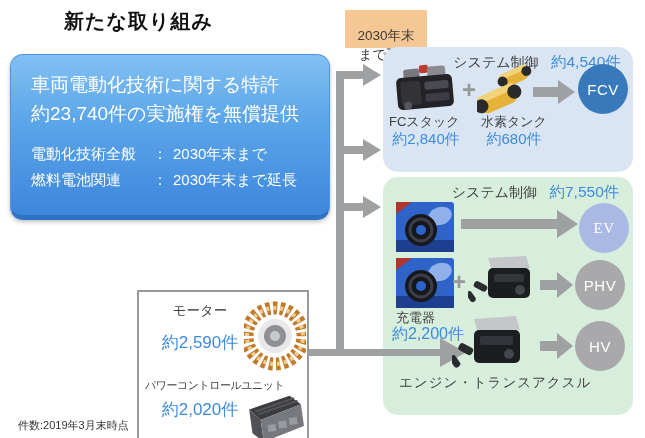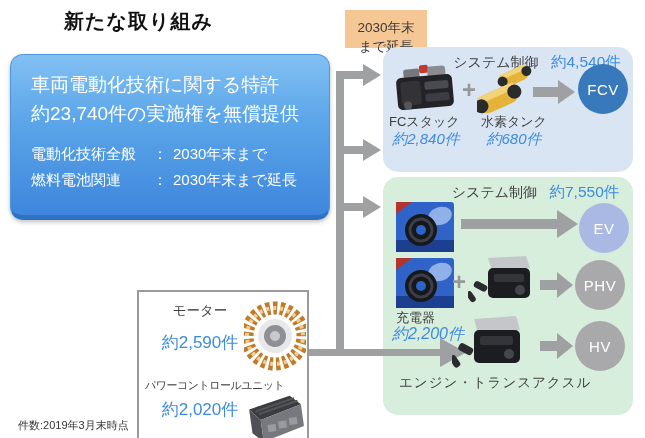--- a/index.html
+++ b/index.html
@@ -19,38 +19,38 @@
     color:#fff;padding:15px 10px 0 20px;
   }
   .main-line{font-size:19px;line-height:29px;white-space:nowrap;}
   .main-rows{margin-top:13px;font-size:15px;line-height:26px;}
   .main-row{display:flex;white-space:nowrap;}
   .main-row .lbl{width:116px;}
   .main-row .sep{width:26px;text-align:center;}
   
   #callout{
     left:345px;top:10px;width:82px;height:38px;background:#f5c794;
-    text-align:center;font-size:13.5px;line-height:19px;color:#3a3a3a;padding-top:8px;box-sizing:border-box;
+    text-align:center;font-size:13.5px;line-height:19px;color:#3a3a3a;padding-top:16px;box-sizing:border-box;
   }
   
   .panel{border-radius:15px;box-sizing:border-box;}
   #fcv-panel{left:383px;top:47px;width:250px;height:125px;background:#dae5f4;}
   #ev-panel{left:383px;top:177px;width:250px;height:238px;background:#d7eedd;}
   .panel-header{position:absolute;left:46px;right:0;top:5px;text-align:center;white-space:nowrap;}
   .panel-header .hl{font-size:14px;color:#3f3f3f;}
   .panel-header .hc{font-size:15.5px;color:#3e8bde;margin-left:8px;}
   .comp-label{font-size:13px;color:#3f3f3f;text-align:left;white-space:nowrap;}
-  .comp-count{font-size:15px;color:#3e8bde;text-align:center;white-space:nowrap;font-style:italic;}
+  .comp-count{font-size:15px;color:#3e8bde;text-align:center;white-space:nowrap;}
   .plus{font-size:24px;color:#97989a;font-weight:bold;line-height:20px;}
   .circle{
     border-radius:50%;width:50px;height:50px;display:flex;align-items:center;justify-content:center;
     color:#fff;font-size:15px;letter-spacing:.5px;
   }
   #fcv-circle{left:578px;top:64px;background:#3779ba;}
-  #ev-circle{left:579px;top:203px;background:#a9b9e4;}
+  #ev-circle{left:579px;top:203px;background:#a9b9e4;font-family:Liberation Serif, serif;}
   #phv-circle{left:575px;top:260px;background:#a9a9ab;}
   #hv-circle{left:575px;top:321px;background:#a9a9ab;}
   
   #component-box{
     left:137px;top:262px;width:172px;height:187px;background:#fff;
     border:2px solid #9a9a9a;box-sizing:border-box;margin-top:28px;
   }
   #component-box .clabel{position:absolute;left:6px;width:110px;text-align:center;font-size:13.5px;color:#3f3f3f;white-space:nowrap;}
   #component-box .ccount{position:absolute;left:6px;width:110px;text-align:center;font-size:17px;color:#3e8bde;white-space:nowrap;}
   #pcu-label{font-size:11px !important;letter-spacing:-.5px;}

